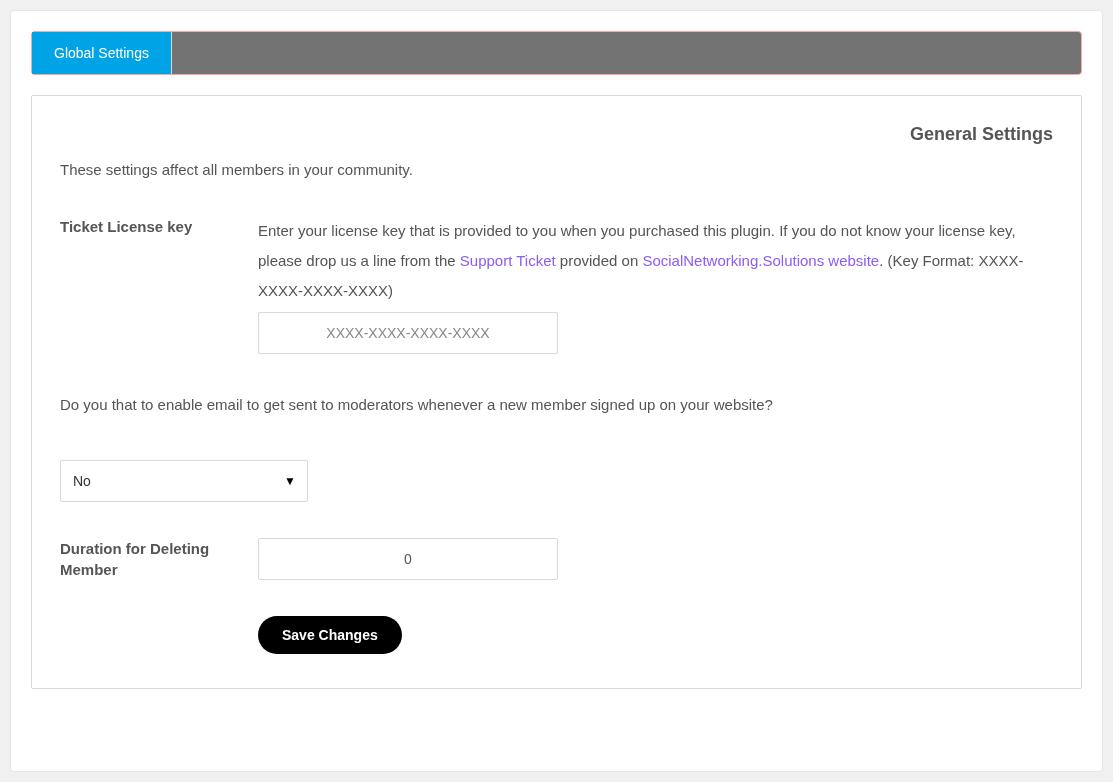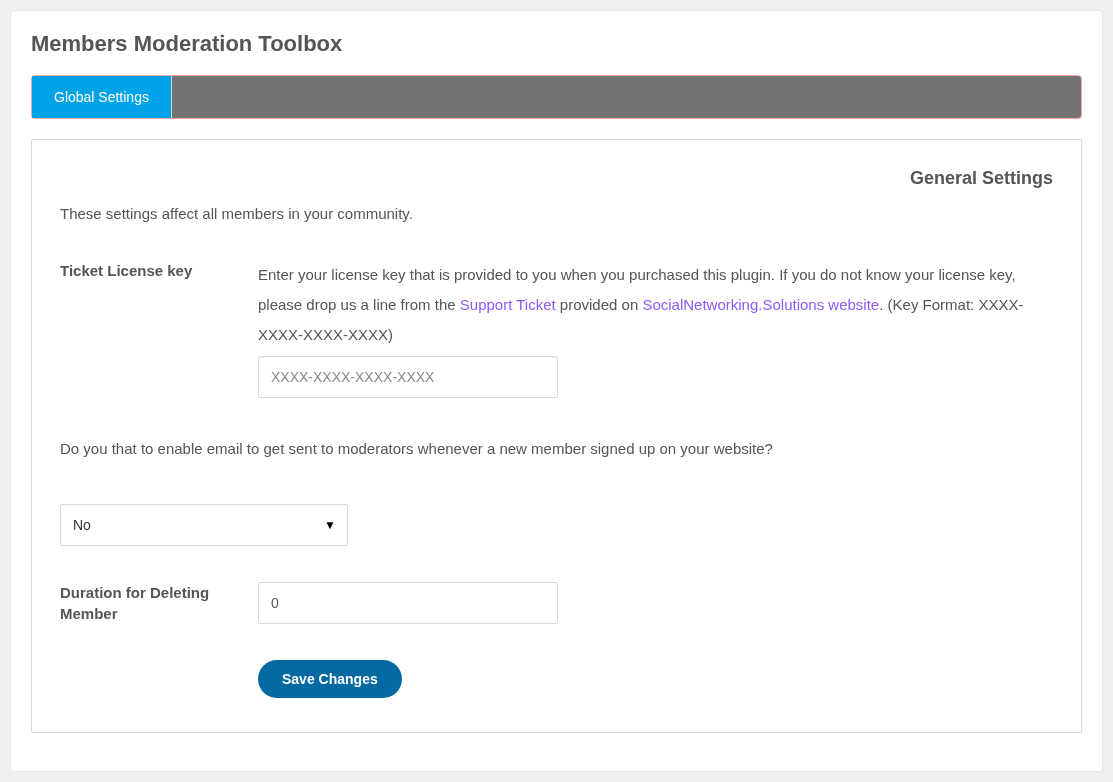--- a/index.html
+++ b/index.html
@@ -92,27 +92,28 @@
     .text-input {
       width: 300px;
       height: 42px;
       border: 1px solid #d9d9d9;
       border-radius: 2px;
       padding: 0 12px;
       font-size: 14px;
       color: #555;
       background: #fff;
       outline: none;
+      text-align: center;
     }
     .text-input::placeholder {
       color: #888;
     }
     .select-wrap {
       position: relative;
-      width: 288px;
+      width: 248px;
       margin-top: 40px;
     }
     .select-box {
       width: 100%;
       height: 42px;
       border: 1px solid #d9d9d9;
       border-radius: 2px;
       padding: 0 12px;
       font-size: 14px;
       color: #333;
@@ -131,37 +132,36 @@
       transform: translateY(-50%);
       pointer-events: none;
       font-size: 12px;
       color: #000;
     }
     .submit-row {
       margin-left: 198px;
     }
     .btn-save {
       display: inline-block;
-      background: #0369a1;
+      background: #000000;
       color: #fff;
       font-size: 14px;
       font-weight: 600;
       border: none;
       border-radius: 22px;
       padding: 12px 24px;
       cursor: pointer;
       line-height: 1;
     }
   </style>
 </head>
 <body>
 
 <div class="page-wrap">
 
-  <h1 class="page-title">Members Moderation Toolbox</h1>
 
   <div class="tabs">
     <div class="tab">Global Settings</div>
   </div>
 
   <div class="panel">
 
     <h2 class="section-title">General Settings</h2>
     <p class="section-desc">These settings affect all members in your community.</p>
 

